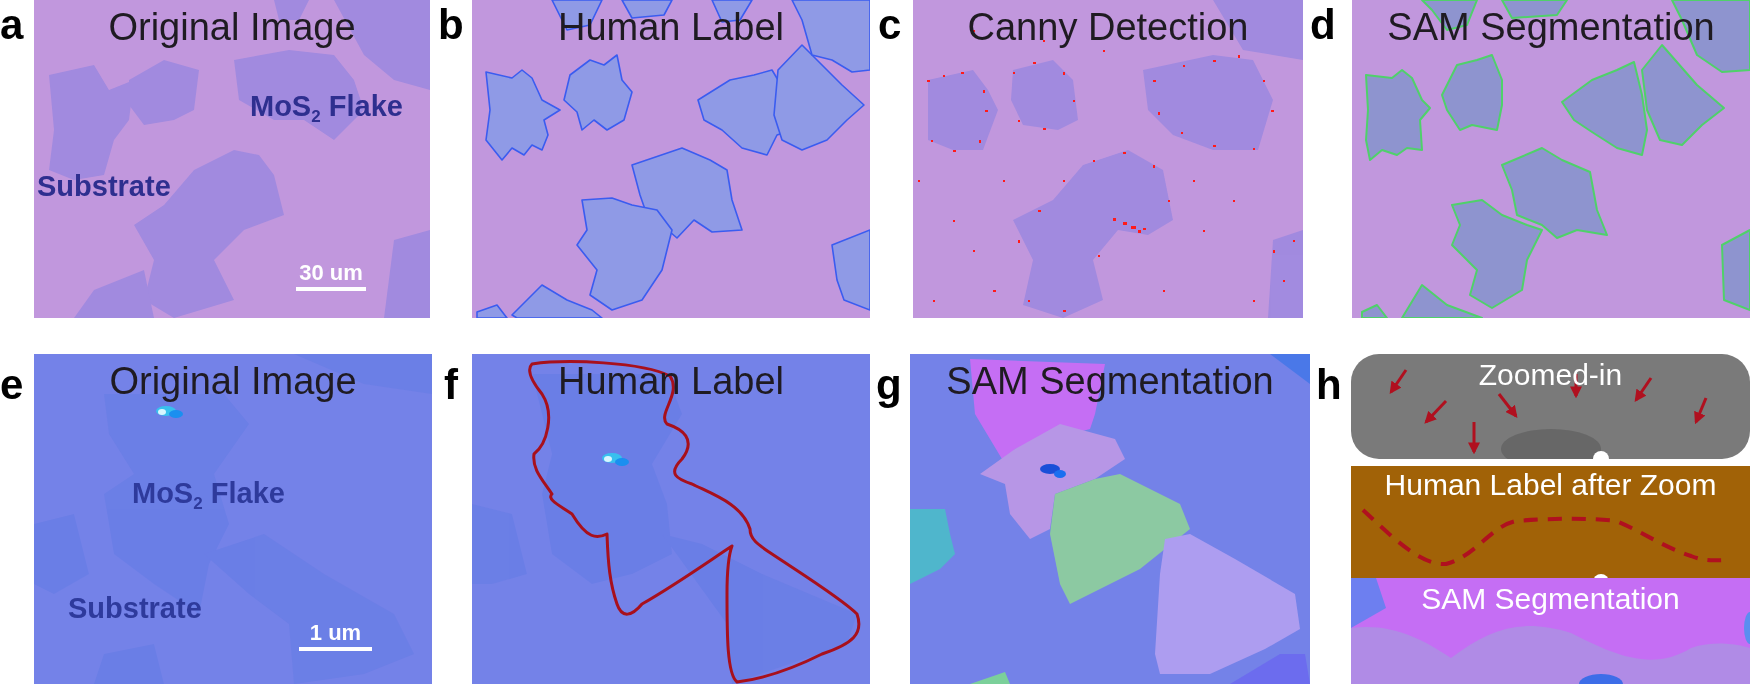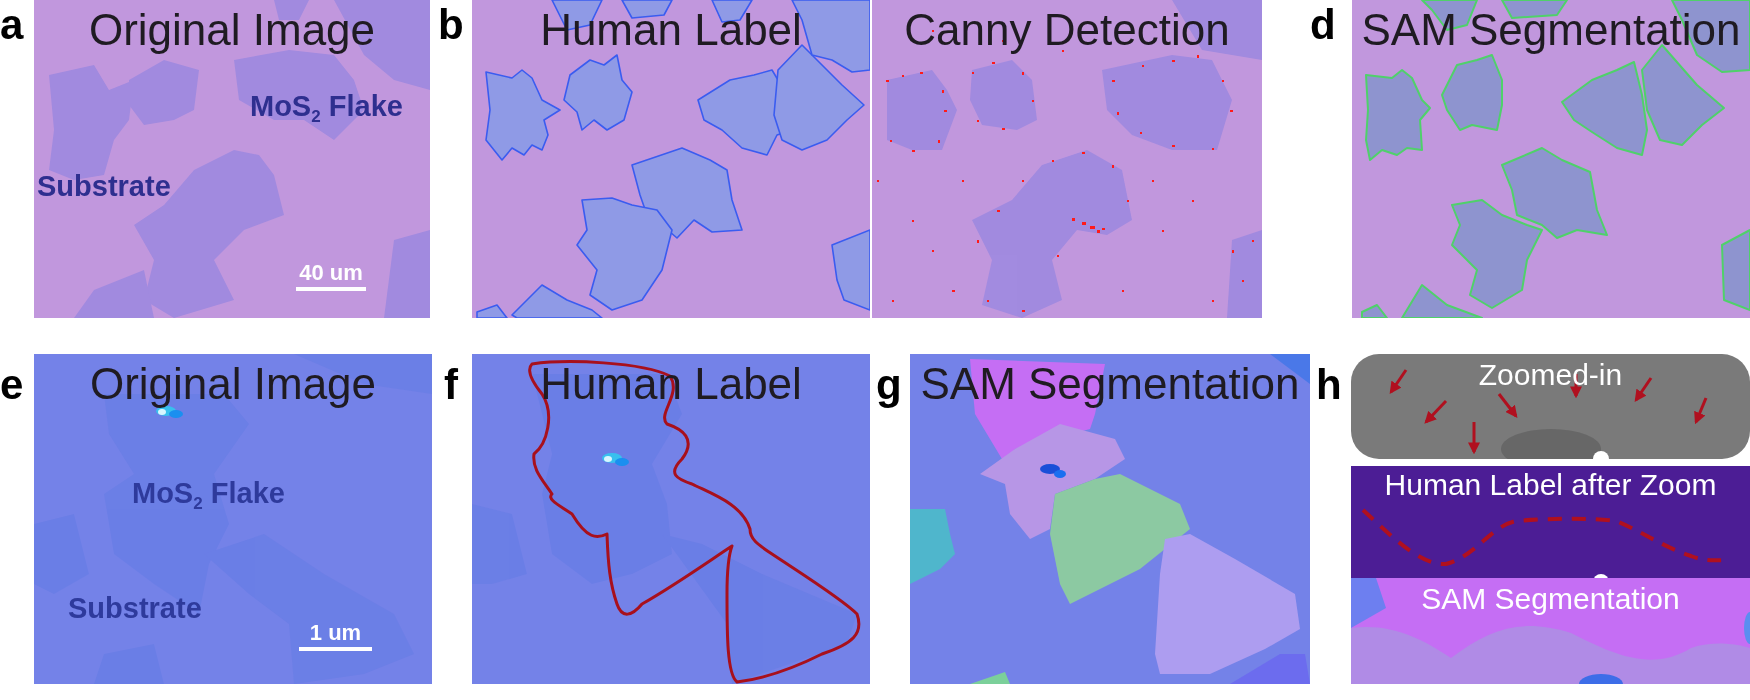--- a/index.html
+++ b/index.html
@@ -1,20 +1,20 @@
 <!DOCTYPE html>
 <html><head>
 <meta charset="utf-8">
 <style>
   html,body{margin:0;padding:0;background:#ffffff;}
   body{width:1750px;height:700px;position:relative;overflow:hidden;font-family:"Liberation Sans",sans-serif;}
   .letter{position:absolute;font-weight:bold;font-size:42px;color:#000;line-height:1;}
   .panel{position:absolute;overflow:hidden;}
   .panel svg{position:absolute;left:0;top:0;width:100%;height:100%;}
-  .title{position:absolute;left:0;right:0;text-align:center;font-size:44px;color:#1f1b22;line-height:1;white-space:nowrap;}
+  .title{position:absolute;left:0;right:0;text-align:center;font-size:38px;color:#1f1b22;line-height:1;white-space:nowrap;}
   .lbl{position:absolute;font-weight:bold;color:#2e2f8f;font-size:29px;line-height:1;white-space:nowrap;}
   .lbl sub{font-size:17px;vertical-align:-6px;}
   .scale{position:absolute;color:#fff;font-weight:bold;font-size:22px;line-height:1;text-align:center;}
   .scale .bar{height:4px;background:#fff;margin-top:3px;}
   .strip{position:absolute;left:0;width:100%;overflow:hidden;}
   .strip-title{position:absolute;left:0;right:0;text-align:center;color:#fff;font-size:30px;line-height:1;white-space:nowrap;}
 </style>
 </head>
 <body>
 
@@ -29,21 +29,21 @@
       <polygon points="160,170 200,150 225,155 240,175 250,215 210,230 180,260 200,300 140,318 110,300 120,260 100,225 130,205"></polygon>
       <polygon points="60,290 110,270 120,318 40,318"></polygon>
       <polygon points="360,240 396,230 396,318 350,318"></polygon>
       <polygon points="240,0 275,0 265,20 245,20"></polygon>
     </g>
   </svg>
   <div class="title" style="top:8px;">Original Image</div>
   <div class="lbl" style="left:216px;top:92px;"><span>MoS</span><sub>2</sub><span> Flake</span></div>
   <div class="lbl" style="left:3px;top:172px;">Substrate</div>
   <div class="scale" style="left:262px;top:262px;width:70px;">
-    <div>40 um</div>
+    <div>30 um</div>
     <div class="bar"></div>
   </div>
 </div>
 
 <div class="letter" style="left:438px;top:4px;">b</div>
 <div class="panel" style="left:472px;top:0;width:398px;height:318px;background:#c197dd;">
   <svg viewBox="0 0 398 318">
     <g fill="#8f9ae6" stroke="#3a5cf0" stroke-width="1.6" stroke-linejoin="round">
       <polygon points="14,72 40,78 50,70 60,78 70,100 88,110 72,120 76,135 70,150 60,145 52,155 40,148 30,160 22,150 14,140 18,110"></polygon>
       <polygon points="98,75 118,60 132,65 145,55 150,80 160,92 152,120 135,130 122,120 110,130 105,112 92,100"></polygon>
@@ -57,21 +57,21 @@
       <polygon points="360,245 398,230 398,310 372,300 365,280"></polygon>
       <polygon points="80,0 130,0 118,25 95,30"></polygon>
       <polygon points="150,0 200,0 192,15 160,18"></polygon>
       <polygon points="240,0 280,0 268,20 250,22"></polygon>
     </g>
   </svg>
   <div class="title" style="top:8px;">Human Label</div>
 </div>
 
 <div class="letter" style="left:878px;top:4px;">c</div>
-<div class="panel" style="left:872px;top:0;width:390px;height:318px;background:#c197dd;">
+<div class="panel" style="left:913px;top:0;width:390px;height:318px;background:#c197dd;">
   <svg viewBox="0 0 390 318">
     <g fill="#9c88e0" opacity="0.85">
       <polygon points="15,80 60,70 75,90 85,110 70,150 40,150 15,140"></polygon>
       <polygon points="100,70 140,60 160,80 165,120 145,130 110,125 98,100"></polygon>
       <polygon points="230,70 300,55 340,60 360,100 345,150 300,150 260,135 235,110"></polygon>
       <polygon points="170,165 215,150 250,170 260,220 235,235 205,230 180,260 190,300 150,318 110,305 120,260 100,220 140,200"></polygon>
       <polygon points="300,0 390,0 390,60 330,50"></polygon>
       <polygon points="360,240 390,230 390,318 355,318"></polygon>
     </g>
     <g fill="#ff1a1a">
@@ -237,21 +237,21 @@
         <line x1="123" y1="68" x2="123" y2="98"></line>
         <line x1="148" y1="40" x2="165" y2="62"></line>
         <line x1="225" y1="20" x2="225" y2="42"></line>
         <line x1="300" y1="24" x2="285" y2="46"></line>
         <line x1="355" y1="44" x2="345" y2="68"></line>
       </g>
     </svg>
     <div class="strip-title" style="top:6px;">Zoomed-in</div>
   </div>
 
-  <div class="strip" style="top:112px;height:126px;background:#4c1d95;">
+  <div class="strip" style="top:112px;height:126px;background:#a16207;">
     <svg viewBox="0 0 399 106" style="position:absolute;left:0;top:0;width:100%;height:100%;">
       <circle cx="250" cy="106" r="8" fill="#ffffff"></circle>
       <path d="M 12,34 C 40,60 70,90 95,88 C 125,80 140,50 165,45 C 200,42 240,42 265,45 C 290,55 310,70 340,80 C 355,86 365,84 378,84" fill="none" stroke="#b0101f" stroke-width="4" stroke-dasharray="14,10"></path>
     </svg>
     <div class="strip-title" style="top:4px;">Human Label after Zoom</div>
   </div>
 
   <div class="strip" style="top:224px;height:106px;background:#c56ef4;">
     <svg viewBox="0 0 399 106" style="position:absolute;left:0;top:0;width:100%;height:100%;">
       <polygon points="0,0 25,0 35,30 0,50" fill="#6d7ff0"></polygon>

